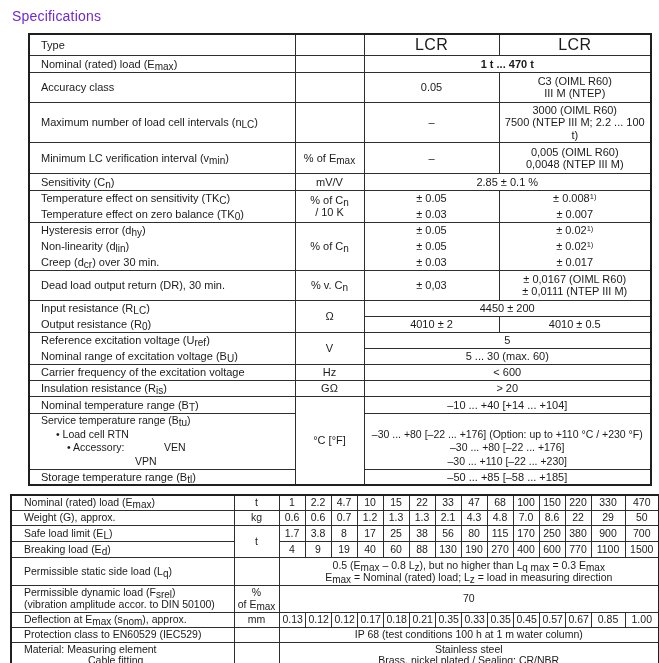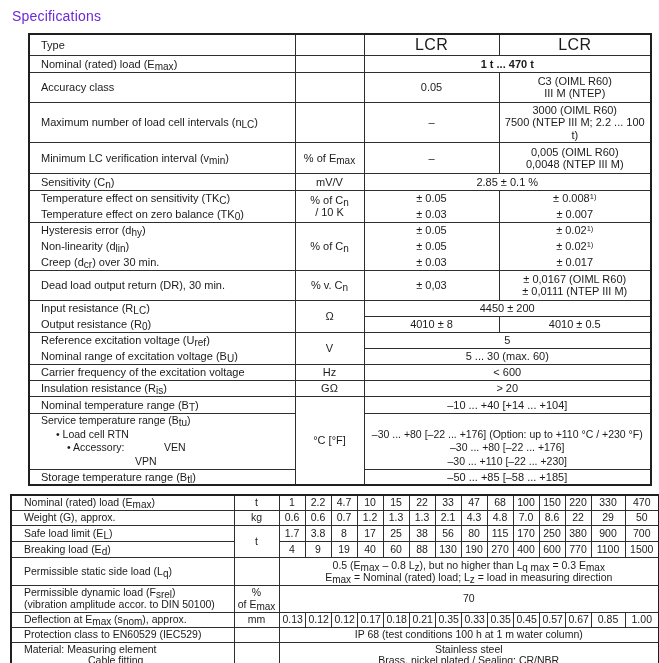--- a/index.html
+++ b/index.html
@@ -132,21 +132,21 @@
       <span class="line">± 0,0111 (NTEP III M)</span>
     </td>
   </tr>
   <tr style="height:16px">
     <td class="param hb">Input resistance (R<sub>LC</sub>)</td>
     <td class="unit" rowspan="2">Ω</td>
     <td class="val" colspan="2">4450 ± 200</td>
   </tr>
   <tr style="height:16px">
     <td class="param">Output resistance (R<sub>0</sub>)</td>
-    <td class="val">4010 ± 8</td>
+    <td class="val">4010 ± 2</td>
     <td class="val">4010 ± 0.5</td>
   </tr>
   <tr style="height:16px">
     <td class="param hb">Reference excitation voltage (U<sub>ref</sub>)</td>
     <td class="unit" rowspan="2">V</td>
     <td class="val" colspan="2">5</td>
   </tr>
   <tr style="height:16px">
     <td class="param">Nominal range of excitation voltage (B<sub>U</sub>)</td>
     <td class="val" colspan="2">5 ... 30 (max. 60)</td>

